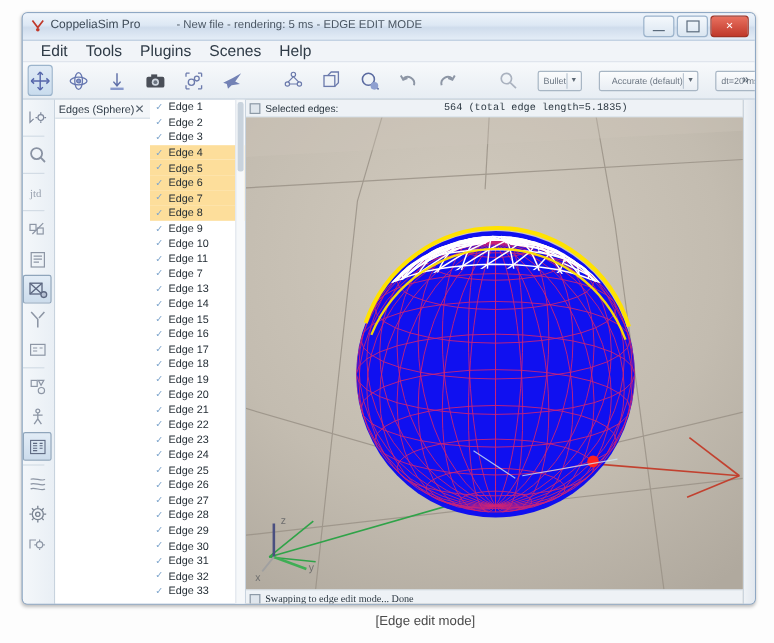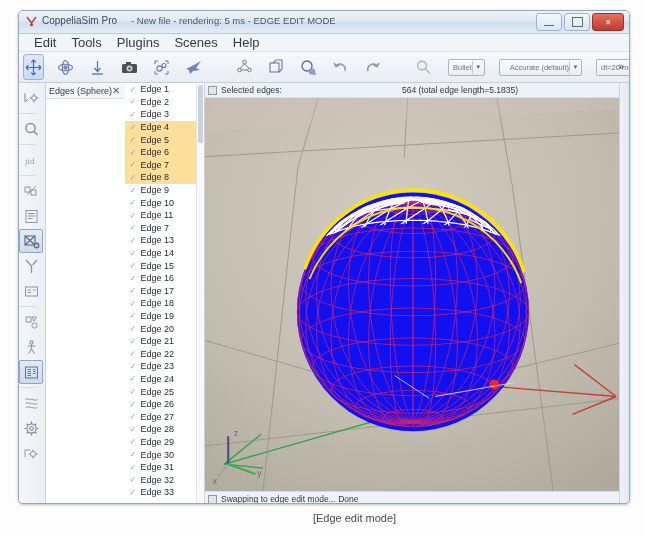--- a/index.html
+++ b/index.html
@@ -11,21 +11,21 @@
   .window{position:absolute;left:18px;top:10px;width:610px;height:492px;
           border:1px solid #8fa8c4;border-radius:5px;background:#eef3f8;
           box-shadow:0 1px 3px rgba(0,0,0,.25);overflow:hidden;}
 
   .titlebar{height:22px;position:relative;
             background:linear-gradient(180deg,#eef4fb 0%,#dde8f4 45%,#cfdcec 55%,#e4edf7 100%);
             border-bottom:1px solid #b8cade;}
   .titlebar .appicon{position:absolute;left:6px;top:4px;width:13px;height:13px;
             color:#c0392b;font-size:12px;line-height:13px;text-align:center;font-weight:bold;}
   .titlebar .apptitle{position:absolute;left:23px;top:4px;font-size:10px;color:#3d4a57;}
-  .titlebar .doctitle{position:absolute;left:112px;top:4px;font-size:9.5px;color:#4a5663;white-space:nowrap;}
+  .titlebar .doctitle{position:absolute;left:128px;top:4px;font-size:9.5px;color:#4a5663;white-space:nowrap;}
 
   .wbtns{position:absolute;right:5px;top:2px;display:flex;gap:2px;}
   .wbtn{width:24px;height:16px;border:1px solid #9cb3cb;border-radius:3px;
         background:linear-gradient(180deg,#f4f8fc,#dbe6f1);position:relative;}
   .wbtn.close{background:linear-gradient(180deg,#e8705f,#c0392b);border-color:#a03224;width:30px;}
   .wbtn i{position:absolute;left:50%;top:50%;transform:translate(-50%,-50%);
           font-style:normal;font-size:8px;color:#44566a;}
   .wbtn.close i{color:#fff;}
   .wbtn .minbar{position:absolute;left:7px;bottom:4px;width:10px;height:1px;background:#5b6b7c;}
   .wbtn .maxsq{position:absolute;left:7px;top:3px;width:9px;height:8px;border:1px solid #5b6b7c;}
@@ -80,24 +80,24 @@
   .erow .chk{color:#7fa6cd;font-size:8px;margin-right:4px;width:7px;}
   .escroll{position:absolute;right:0;top:0;width:7px;height:100%;background:#f6f8fa;
            border-left:1px solid #e1e7ed;}
   .ethumb{position:absolute;right:1px;top:2px;width:5px;height:58px;background:#c9d3dd;border-radius:2px;}
 
   
   .scene{flex:1;display:flex;flex-direction:column;background:#c8c1b4;}
   .scenehdr{height:14px;background:#eef2f6;border-bottom:1px solid #d5dee7;
             display:flex;align-items:center;font-size:8.5px;color:#2c3842;padding-left:3px;}
   .scenehdr .mark{width:7px;height:7px;border:1px solid #8d9aa7;background:#dfe6ed;margin-right:4px;}
-  .scenehdr .cnt{margin-left:120px;}
+  .scenehdr .cnt{margin-left:88px;font-family:Liberation Mono, monospace;}
   .viewport{flex:1;position:relative;overflow:hidden;background:#c2bbaf;}
   .statusbar{height:14px;background:#eef2f6;border-top:1px solid #d5dee7;
-             display:flex;align-items:center;font-size:8.5px;color:#2c3842;padding-left:3px;}
+             display:flex;align-items:center;font-size:8.5px;color:#2c3842;padding-left:3px;font-family:Liberation Serif, serif;}
   .statusbar .mark{width:7px;height:7px;border:1px solid #8d9aa7;background:#dfe6ed;margin-right:4px;}
 
   .caption{position:absolute;left:0;top:512px;width:645px;text-align:center;
            font-size:11px;color:#4a4a4a;padding-left:32px;}
 
   .vscrollcol{width:9px;background:linear-gradient(90deg,#eef2f6,#e2e8ef);border-left:1px solid #ccd5de;}
 </style>
 </head>
 <body>
 

